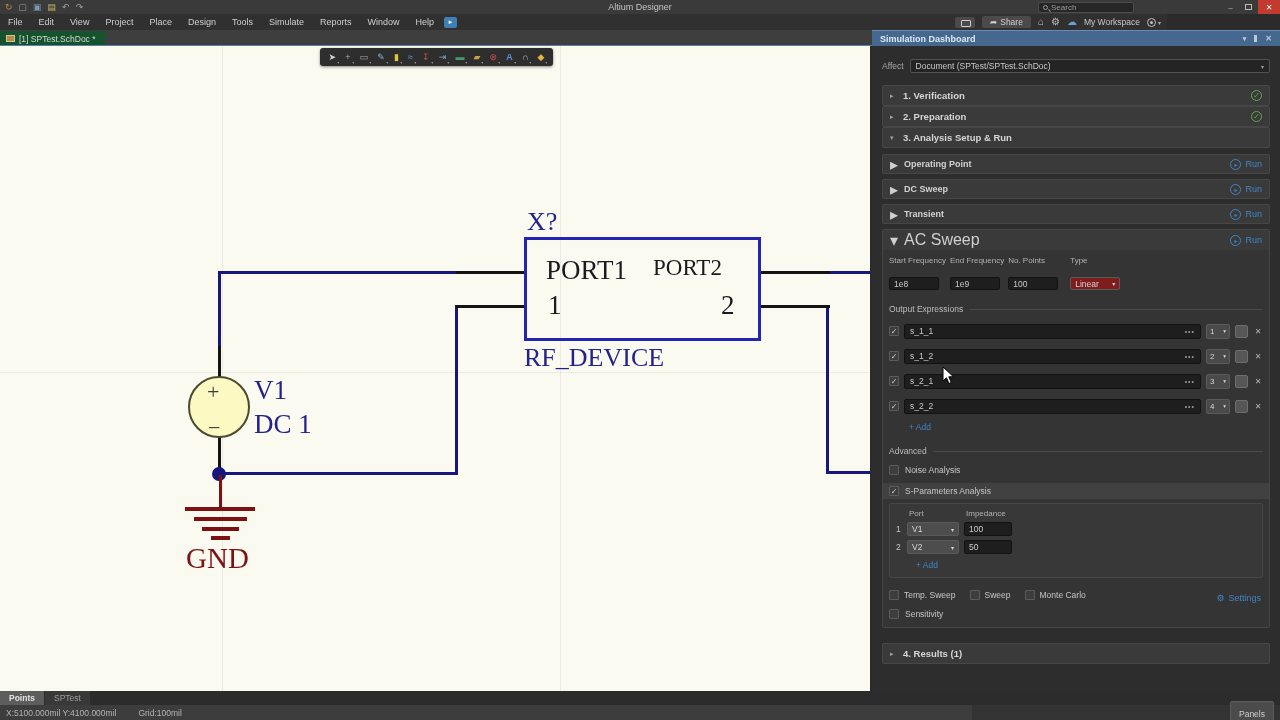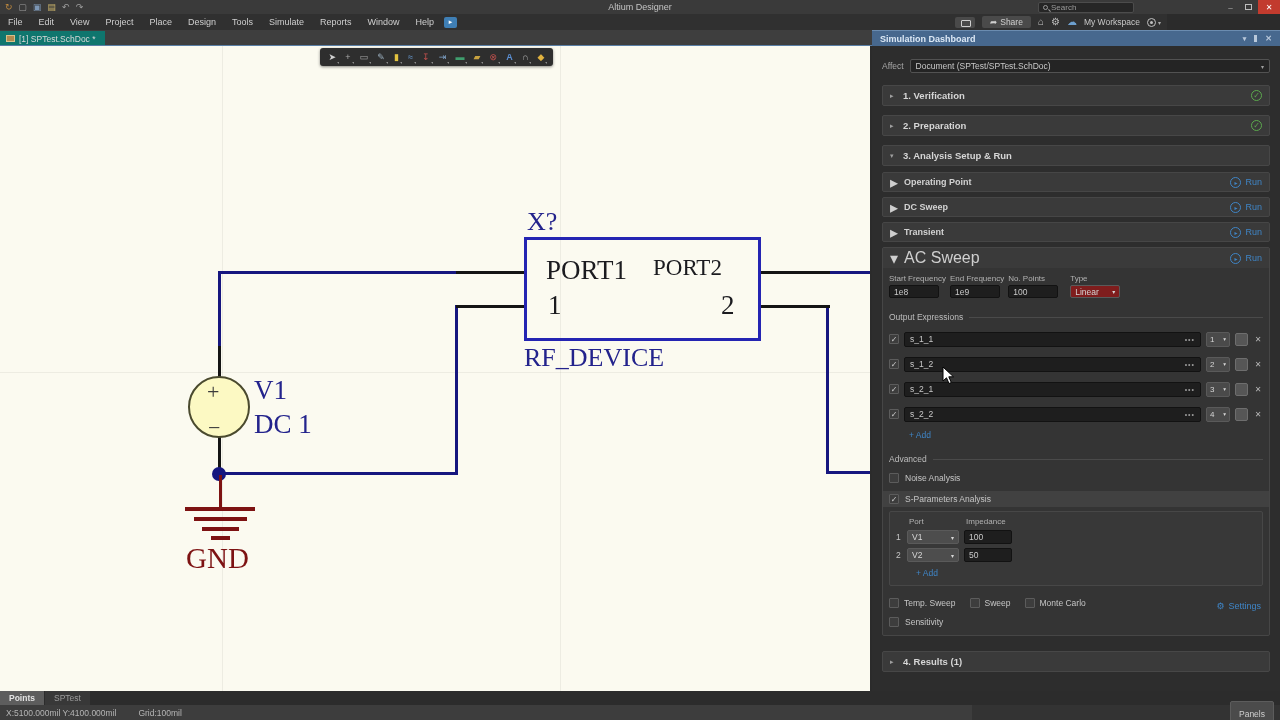--- a/index.html
+++ b/index.html
@@ -37,21 +37,21 @@
   #cloud-icon { color:#6d9fce; }
   #workspace-label { font-size:8.5px; color:#c9c9c9; }
   #user-chip { display:flex; align-items:center; gap:2px; }
   #user-icon { width:9px; height:9px; border:1px solid #c0c0c0; border-radius:50%; position:relative; }
   #user-icon::after { content:""; position:absolute; left:2px; top:2px; width:3px; height:3px; background:#c0c0c0; border-radius:50%; }
   .tiny-caret { font-size:6px; color:#a9a9a9; }
 
   
   #tabbar { position:absolute; left:0; top:30px; width:872px; height:16px; background:#3e3e3e;
     display:flex; align-items:flex-end; }
-  #doc-tab { height:15px; background:#0f766e; color:#d8d8d8; font-size:8.5px; display:flex; align-items:center;
+  #doc-tab { height:15px; background:#14532d; color:#d8d8d8; font-size:8.5px; display:flex; align-items:center;
     gap:4px; padding:0 9px 0 6px; }
   #doc-tab .doc-ico { width:9px; height:7px; background:#b08a4e; border:1px solid #d7c08a; }
   #active-underline { position:absolute; left:0; top:45px; width:872px; height:1px; background:#5a7fa6; }
 
   
   #schematic { position:absolute; left:0; top:46px; width:870px; height:645px; background:#fbfaf0; overflow:hidden; }
   .gridline { position:absolute; background:rgba(60,60,40,0.07); }
   .wire { position:absolute; background:#16167f; }
   .pin  { position:absolute; background:#141414; }
   #comp-box { position:absolute; left:524px; top:191px; width:237px; height:104px; border:3px solid #2424b2; }
@@ -83,32 +83,32 @@
   .plabel { font-size:8.5px; color:#a8a8a8; }
   .pselect { flex:1; height:14px; background:#242424; border:1px solid #525252; border-radius:2px;
     font-size:8.5px; color:#c9c9c9; display:flex; align-items:center; padding:0 5px; }
   .pselect .car { margin-left:auto; font-size:6px; color:#9f9f9f; }
   .sec-bar { height:21px; background:#3a3a3a; border:1px solid #474747; border-radius:2px;
     display:flex; align-items:center; gap:6px; padding:0 7px; }
   .sec-bar .tri { font-size:7px; color:#9f9f9f; width:7px; }
   .sec-bar .sec-label { font-size:9.5px; font-weight:bold; color:#d6d6d6; }
   .ok-badge { margin-left:auto; width:11px; height:11px; border:1px solid #5ca94d; border-radius:50%;
     color:#5ca94d; font-size:8px; line-height:10px; text-align:center; }
-  .mt12{margin-top:12px;} .mt9{margin-top:9px;} .mt5{margin-top:5px;} .mt6{margin-top:6px;}
+  .mt12{margin-top:12px;} .mt9{} .mt5{margin-top:5px;} .mt6{margin-top:6px;}
   .sub-bar { height:20px; background:#3a3a3a; border:1px solid #464646; border-radius:2px;
     display:flex; align-items:center; gap:6px; padding:0 7px; }
   .sub-bar .sub-label { font-size:9px; font-weight:bold; color:#d2d2d2; }
   .run-btn { margin-left:auto; display:flex; align-items:center; gap:4px; color:#3f85c6; font-size:9px; }
   .run-circle { width:11px; height:11px; border:1px solid #3f85c6; border-radius:50%; font-size:6px;
     line-height:10px; text-align:center; color:#3f85c6; }
   #ac-container { border:1px solid #464646; border-radius:2px; background:#343434; margin-top:5px; }
   #ac-header { height:20px; background:#3a3a3a; display:flex; align-items:center; gap:6px; padding:0 7px; }
   #ac-body { padding:6px 6px 8px 6px; }
   .fields-row { display:flex; gap:4px; }
-  .fgroup { display:flex; flex-direction:column; gap:2px; }
+  .fgroup { display:flex; flex-direction:column; gap:12px; }
   .flabel { font-size:8px; color:#b2b2b2; }
   .finput { width:50px; height:13px; background:#1e1e1e; border:1px solid #121212; border-radius:2px;
     color:#c9c9c9; font-size:8.5px; padding:0 4px; line-height:12px; }
   .fselect { width:50px; height:13px; background:#7f1d1d; border:1px solid #5a5a5a; border-radius:2px;
     color:#d6d6d6; font-size:8.5px; display:flex; align-items:center; padding:0 4px; }
   .fselect .car{ margin-left:auto; font-size:6px; }
   .group-label-row { display:flex; align-items:center; gap:6px; margin-top:14px; }
   .group-label { font-size:8.5px; color:#bdbdbd; white-space:nowrap; }
   .hline { flex:1; height:1px; background:#4a4a4a; }
   .expr-row { display:flex; align-items:center; gap:5px; margin-top:9px; height:16px; }

